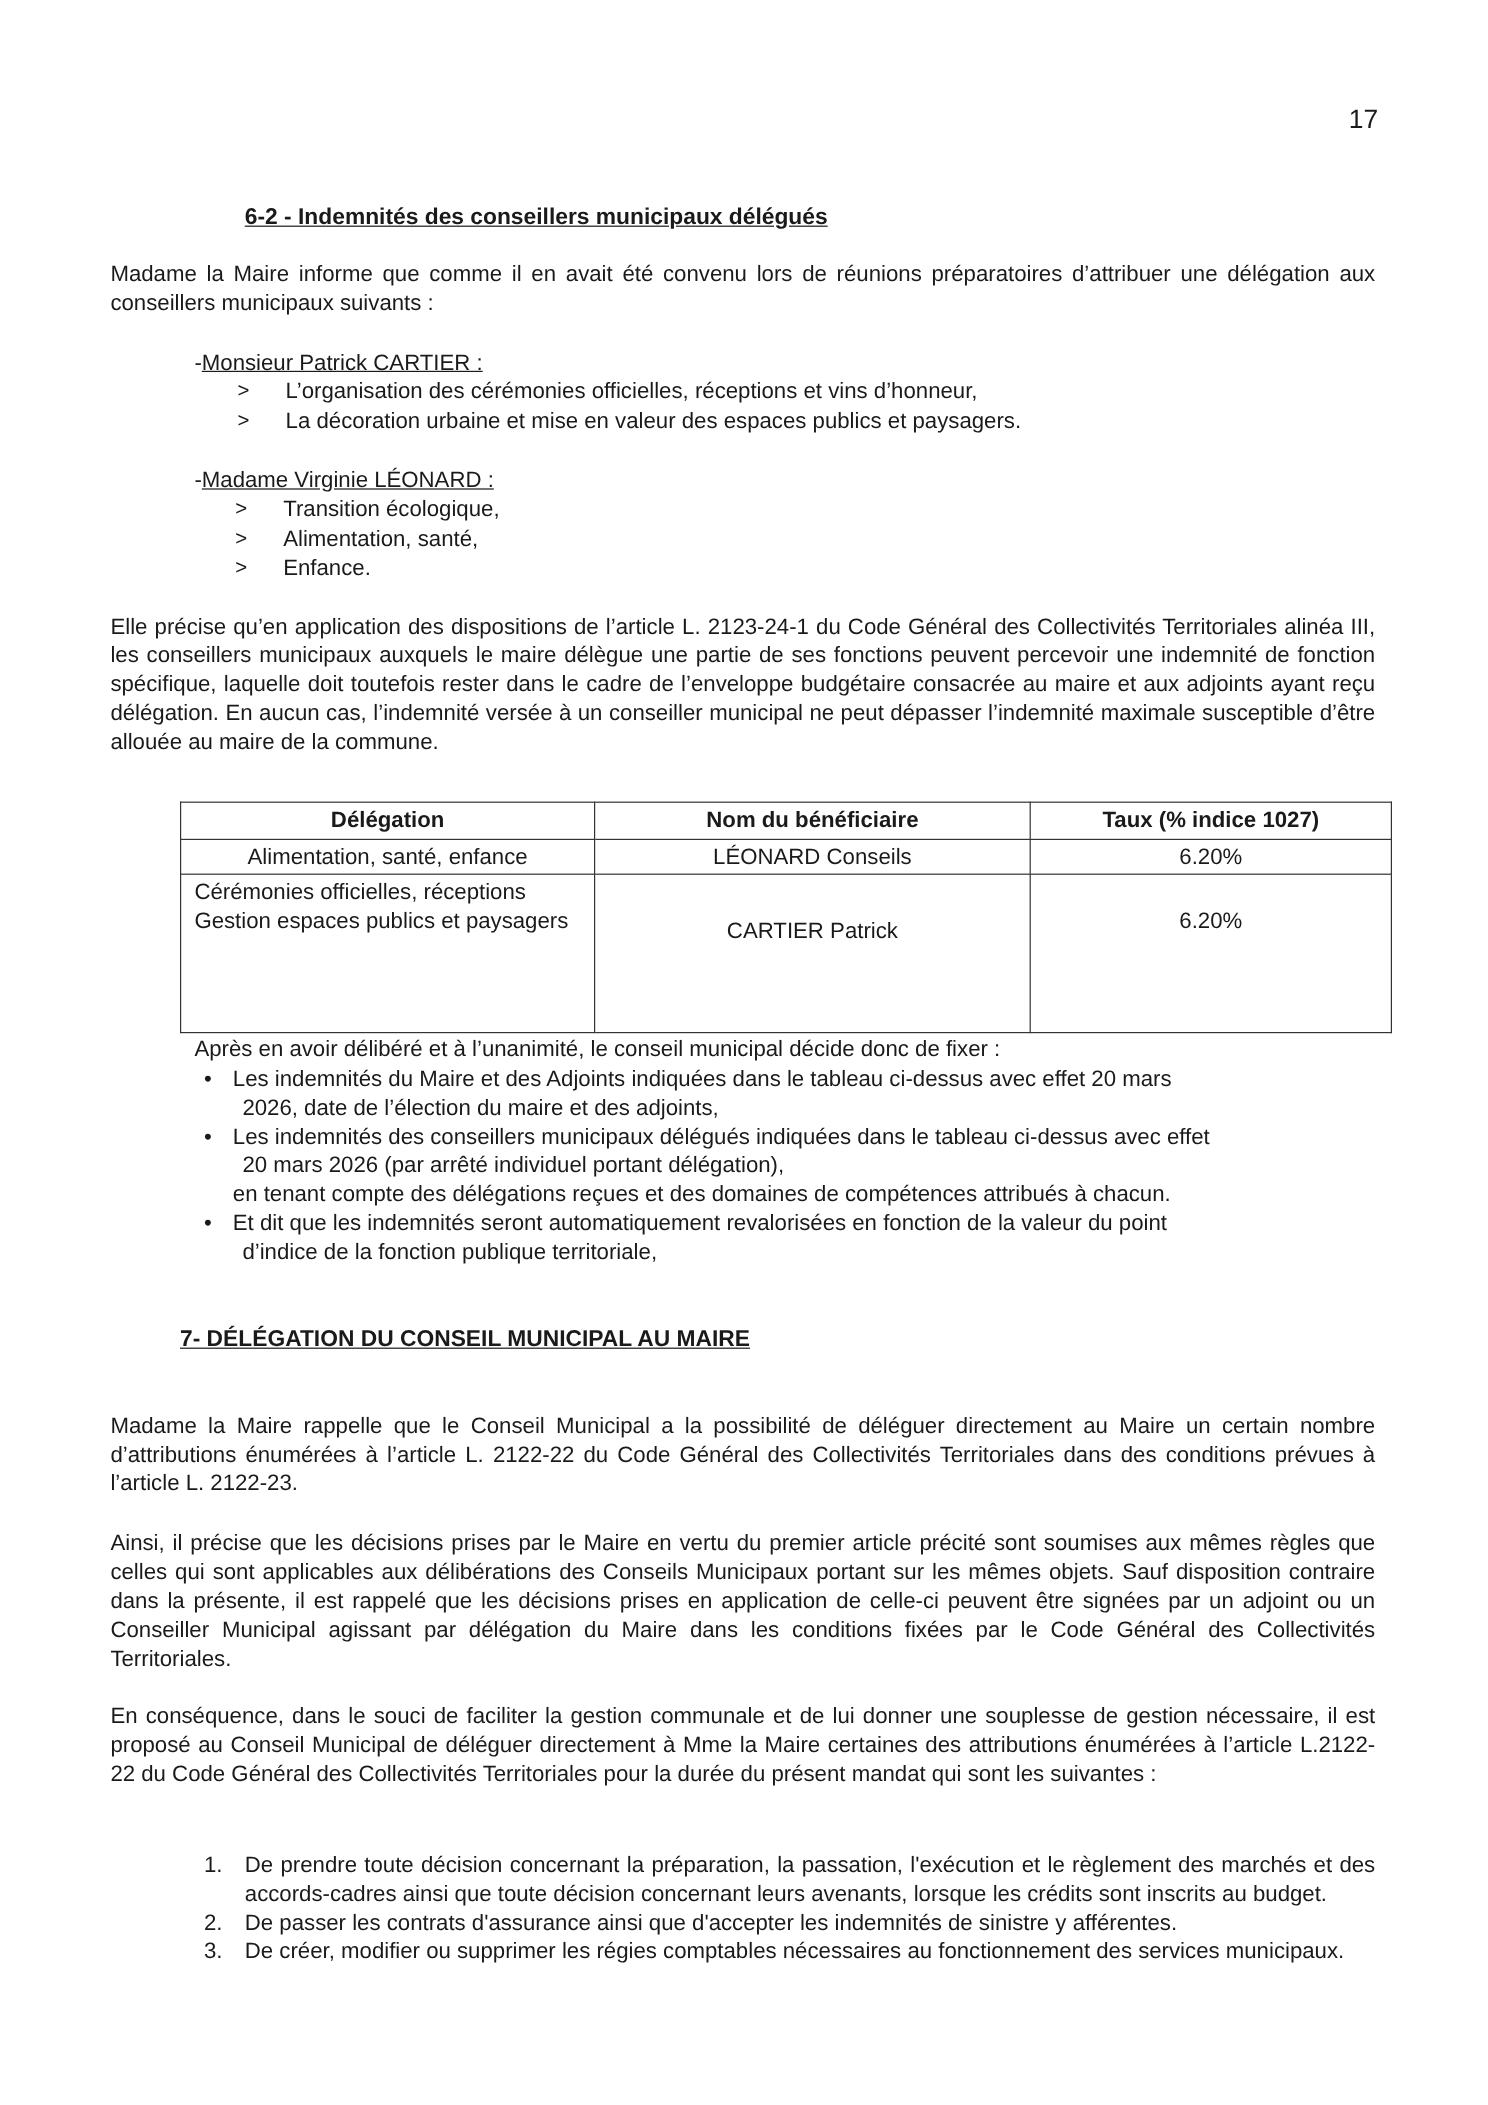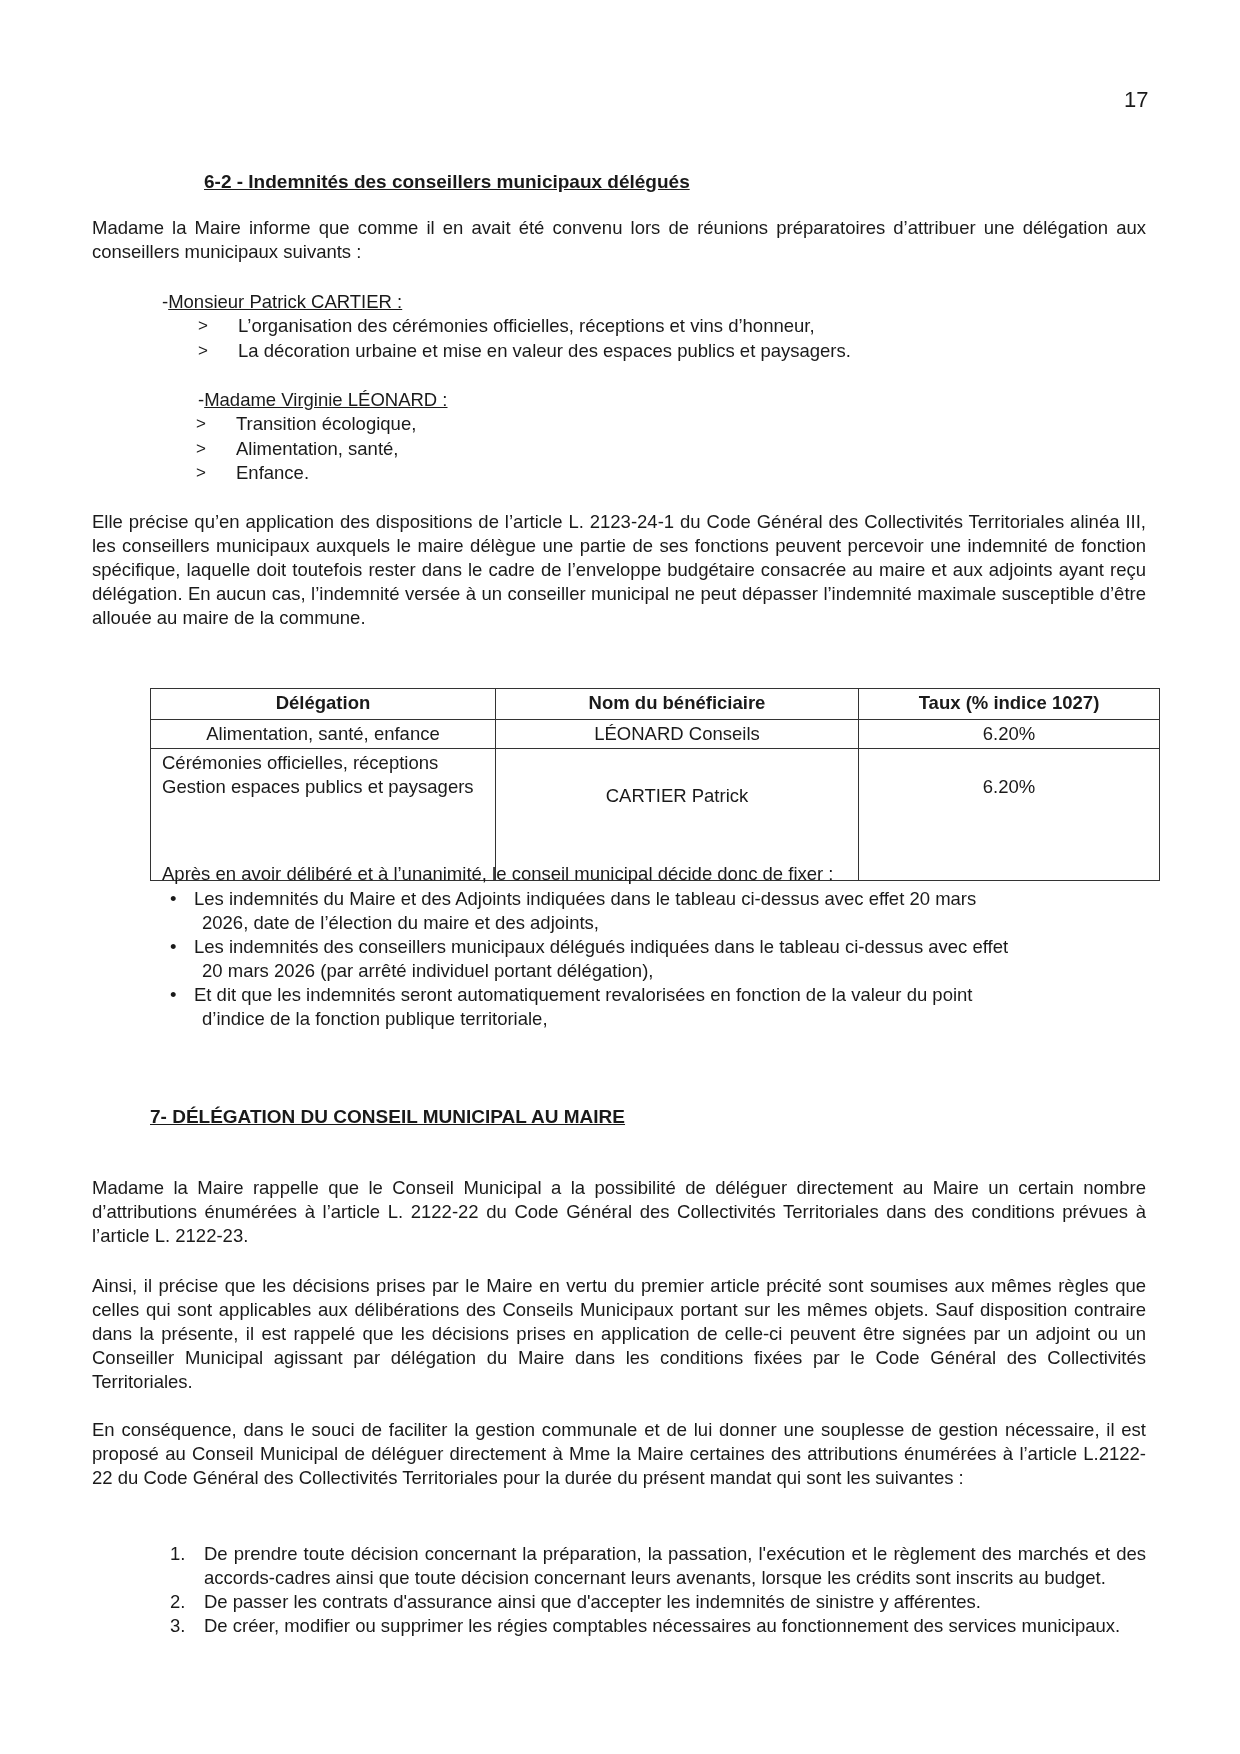--- a/index.html
+++ b/index.html
@@ -11,21 +11,21 @@
   .page-number { position: absolute; top: 88px; left: 1124px; font-size: 22px; }
   .abs { position: absolute; }
   .heading { font-weight: bold; text-decoration: underline; font-size: 19px; text-align: right; }
   .para { position: absolute; left: 92px; width: 1054px; text-align: justify; }
   .person { position: absolute; left: 162px; }
   .person .name { text-decoration: underline; }
   .arrow-list { position: absolute; left: 196px; margin: 0; padding: 0; list-style: none; }
   .arrow-list li { position: relative; padding-left: 40px; height: 24.5px; }
   .arrow-list li .arrow { position: absolute; left: 0; top: 0; font-size: 17px; }
   table.deleg {
-    position: absolute; left: 150px; top: 688px; width: 1010px;
+    position: absolute; left: 150px; top: 668px; width: 1010px;
     border-collapse: collapse; font-size: 18.5px;
   }
   table.deleg th, table.deleg td { border: 1.5px solid #333; padding: 2px 11px; vertical-align: top; line-height: 24px; text-align: center; }
   table.deleg th { font-weight: bold; text-align: center; height: 26px; }
   table.deleg td.rate { }
   table.deleg tr.row2 td { height: 94px; }
   .col1 { width: 322px; }
   .col2 { width: 340px; }
   .justify-cell { text-align: justify; text-align-last: left; }
   .bullets { position: absolute; left: 170px; width: 960px; margin: 0; padding: 0; list-style: none; }
@@ -46,21 +46,21 @@
 <div class="para" style="top:216px;">Madame la Maire informe que comme il en avait été convenu lors de réunions préparatoires d’attribuer une délégation aux conseillers municipaux suivants :</div>
 
 <div class="person" style="top:290px;">
   <span>-</span><span class="name">Monsieur Patrick CARTIER :</span>
 </div>
 <ul class="arrow-list" style="top:314px; left:198px;">
   <li><span class="arrow">&gt;</span><span>L’organisation des cérémonies officielles, réceptions et vins d’honneur,</span></li>
   <li><span class="arrow">&gt;</span><span>La décoration urbaine et mise en valeur des espaces publics et paysagers.</span></li>
 </ul>
 
-<div class="person" style="top:388px;margin-left:36px;">
+<div class="person" style="top:388px;">
   <span>-</span><span class="name">Madame Virginie LÉONARD :</span>
 </div>
 <ul class="arrow-list" style="top:412px; left:196px;">
   <li><span class="arrow">&gt;</span><span>Transition écologique,</span></li>
   <li><span class="arrow">&gt;</span><span>Alimentation, santé,</span></li>
   <li><span class="arrow">&gt;</span><span>Enfance.</span></li>
 </ul>
 
 <div class="para" style="top:510px;">Elle précise qu’en application des dispositions de l’article L. 2123-24-1 du Code Général des Collectivités Territoriales alinéa III, les conseillers municipaux auxquels le maire délègue une partie de ses fonctions peuvent percevoir une indemnité de fonction spécifique, laquelle doit toutefois rester dans le cadre de l’enveloppe budgétaire consacrée au maire et aux adjoints ayant reçu délégation. En aucun cas, l’indemnité versée à un conseiller municipal ne peut dépasser l’indemnité maximale susceptible d’être allouée au maire de la commune.</div>
 
@@ -94,20 +94,21 @@
 <ul class="bullets" style="top:887px;">
   <li>
     <span class="dot">•</span>
     <div>Les indemnités du Maire et des Adjoints indiquées dans le tableau ci-dessus avec effet 20 mars</div>
     <div class="indent">2026, date de l’élection du maire et des adjoints,</div>
   </li>
   <li>
     <span class="dot">•</span>
     <div>Les indemnités des conseillers municipaux délégués indiquées dans le tableau ci-dessus avec effet</div>
     <div class="indent">20 mars 2026 (par arrêté individuel portant délégation),</div>
+    <div>en tenant compte des délégations reçues et des domaines de compétences attribués à chacun.</div>
   </li>
   <li>
     <span class="dot">•</span>
     <div>Et dit que les indemnités seront automatiquement revalorisées en fonction de la valeur du point</div>
     <div class="indent">d’indice de la fonction publique territoriale,</div>
   </li>
 </ul>
 
 <div class="abs heading" style="left:150px; top:1105px;">7- DÉLÉGATION DU CONSEIL MUNICIPAL AU MAIRE</div>
 

